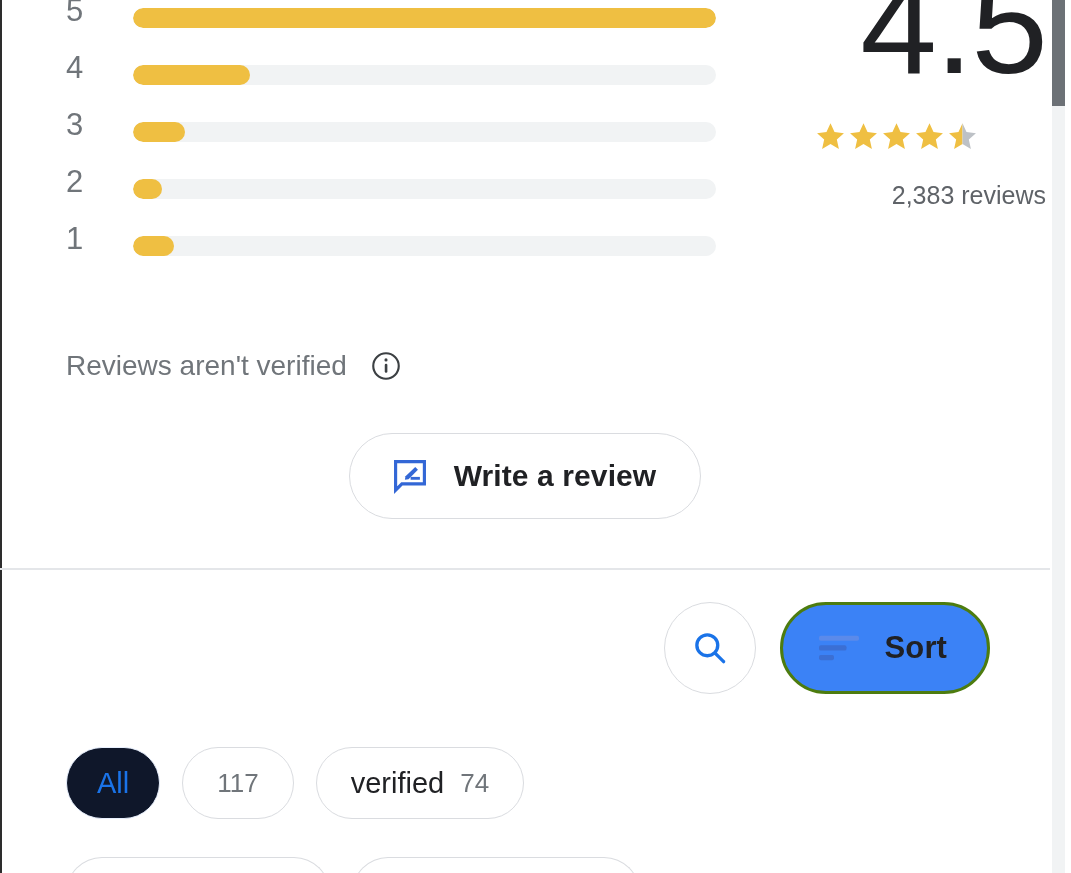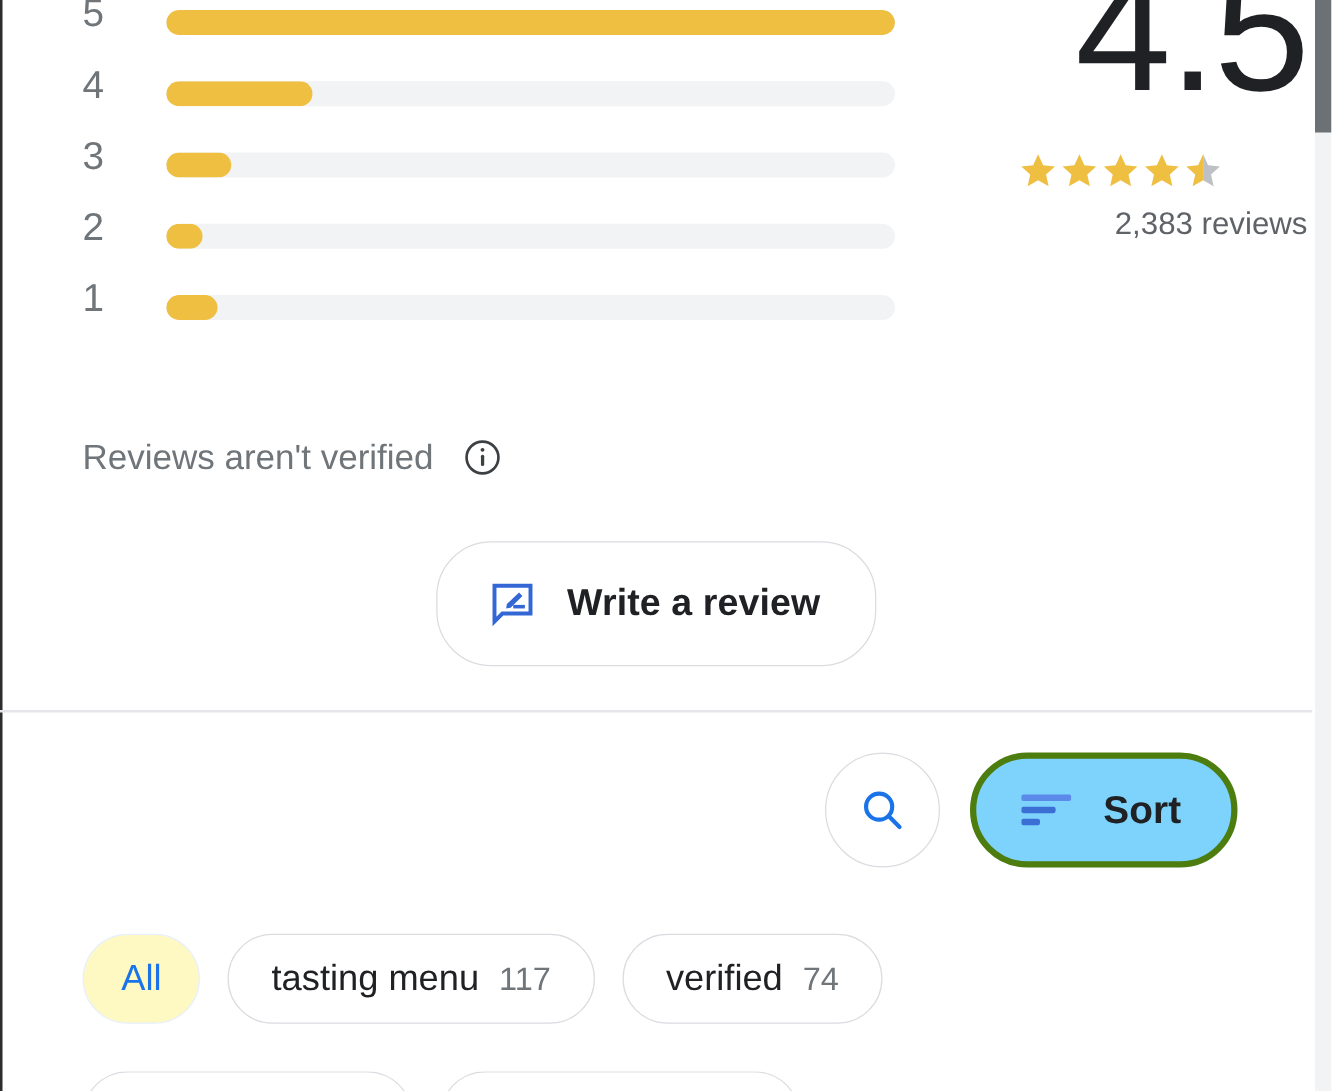--- a/index.html
+++ b/index.html
@@ -142,21 +142,21 @@
   .score-stars {
     margin-top: 32px;
     height: 32px;
     display: flex;
     justify-content: center;
     align-items: center;
     gap: 2px;
   }
   .score-stars svg { display: block; }
   .score-reviews {
-    margin-top: 12px;
+    margin-top: 28px;
     font-size: 25px;
     line-height: 30px;
     color: #5f6368;
     font-weight: 400;
   }
 
   
   .verified-row {
     position: absolute;
     left: 66px;
@@ -185,21 +185,21 @@
     left: 0;
     top: 433px;
     width: 1050px;
     display: flex;
     justify-content: center;
   }
   .write-review-btn {
     display: inline-flex;
     align-items: center;
     gap: 26px;
-    height: 100px;
+    height: 86px;
     padding: 0 44px 0 42px;
     border: 1px solid #dadce0;
     border-radius: 44px;
     background: #ffffff;
     box-sizing: border-box;
     cursor: pointer;
   }
   .write-review-btn .wr-icon { width: 36px; height: 36px; display:block; flex: 0 0 auto; }
   .write-review-label {
     font-size: 30px;
@@ -243,22 +243,22 @@
     align-items: center;
     justify-content: center;
     box-sizing: border-box;
     cursor: pointer;
   }
   .search-btn svg { width: 38px; height: 38px; display:block; }
 
   .sort-btn {
     height: 92px;
     border-radius: 46px;
-    border: 5px solid #4d7c0f;
-    background: #7dd3fc;
+    border: 3px solid #4d7c0f;
+    background: #3b82f6;
     display: inline-flex;
     align-items: center;
     gap: 26px;
     padding: 0 40px 0 36px;
     box-sizing: border-box;
     cursor: pointer;
   }
   .sort-btn .sort-icon { width: 40px; height: 28px; display: block; flex: 0 0 auto; }
   .sort-label {
     font-size: 31px;
@@ -284,21 +284,21 @@
     background: #ffffff;
     display: inline-flex;
     align-items: center;
     gap: 16px;
     padding: 0 34px;
     box-sizing: border-box;
     cursor: pointer;
     white-space: nowrap;
   }
   .chip.selected {
-    background: #fef9c3;
+    background: #0f172a;
     border-color: #e8f0fe;
     padding: 0 30px;
   }
   .chip-label {
     font-size: 29px;
     line-height: 32px;
     color: #202124;
     font-weight: 400;
   }
   .chip.selected .chip-label {
@@ -458,21 +458,20 @@
       </svg>
       <span class="sort-label">Sort</span>
     </div>
   </div>
 
   <div class="chips-row">
     <div class="chip selected">
       <span class="chip-label">All</span>
     </div>
     <div class="chip">
-      <span class="chip-label">tasting menu</span>
       <span class="chip-count">117</span>
     </div>
     <div class="chip">
       <span class="chip-label">verified</span>
       <span class="chip-count">74</span>
     </div>
   </div>
 
   <div class="chips-row-partial">
     <div class="inner">

